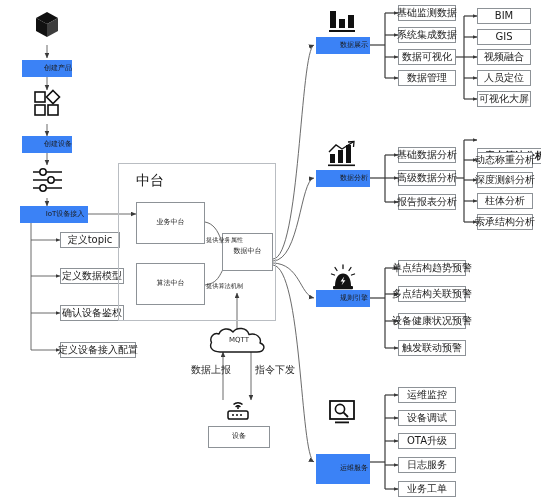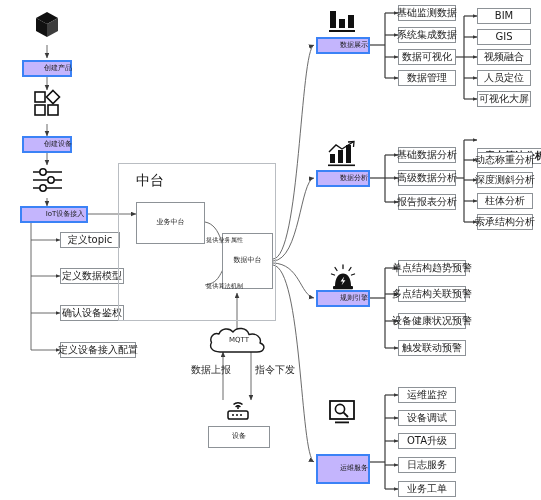--- a/index.html
+++ b/index.html
@@ -19,21 +19,21 @@
     box-sizing:border-box;
     display:flex;align-items:center;justify-content:center;
     text-align:center;
     line-height:1.05;
     color:#1a1a1a;
     background:#ffffff;
     border:1px solid #9aa0a6;
     white-space:nowrap;
   }
   .node.blue{
-    background:#c4b5fd;
+    background:#3b82f6;
     border:2px solid #3b82f6;
     padding-left:22px;
   }
   .node.plain{
     border:1px solid #8d9297;
   }
   .group{
     position:absolute;
     box-sizing:border-box;
     border:1px solid #b9bdc2;
@@ -189,21 +189,22 @@
 
   <div class="node plain f65" style="left:60px;top:232px;width:60px;height:16px;">定义topic</div>
   <div class="node plain f65" style="left:60px;top:268px;width:64px;height:16px;">定义数据模型</div>
   <div class="node plain f65" style="left:60px;top:305px;width:64px;height:16px;">确认设备鉴权</div>
   <div class="node plain f65" style="left:60px;top:342px;width:76px;height:16px;">定义设备接入配置</div>
 
   <div class="group" style="left:118px;top:163px;width:158px;height:158px;"></div>
   <div class="grouplabel f8" style="left:136px;top:172px;">中台</div>
 
   <div class="node plain f7" style="left:136px;top:202px;width:69px;height:42px;">业务中台</div>
-  <div class="node plain f7" style="left:222px;top:233px;width:51px;height:56px;">数据中台</div>
+  <div class="node plain f7" style="left:136px;top:263px;width:69px;height:42px;">算法中台</div>
+  <div class="node plain f7" style="left:222px;top:233px;width:51px;height:38px;">数据中台</div>
 
   <div class="edgelabel f6" style="left:206px;top:236px;">提供业务属性</div>
   <div class="edgelabel f6" style="left:206px;top:282px;">提供算法机制</div>
 
   <svg class="icon" style="left:206px;top:326px;" width="66" height="30" viewBox="0 0 66 30">
     <path d="M14,26 C6,26 3,21 5.5,16.5 C3,11 8,6 13,8 C15,2.5 23,1 27,6
              C31,0.5 41,1.5 43,8.5 C50,6.5 56,11.5 54,17 C60,19 59,26 51,26 Z" fill="#ffffff" stroke="#1a1a1a" stroke-width="1.4" stroke-linejoin="round"></path>
   </svg>
   <div class="edgelabel f7" style="left:224px;top:336px;width:30px;text-align:center;">MQTT</div>
 

